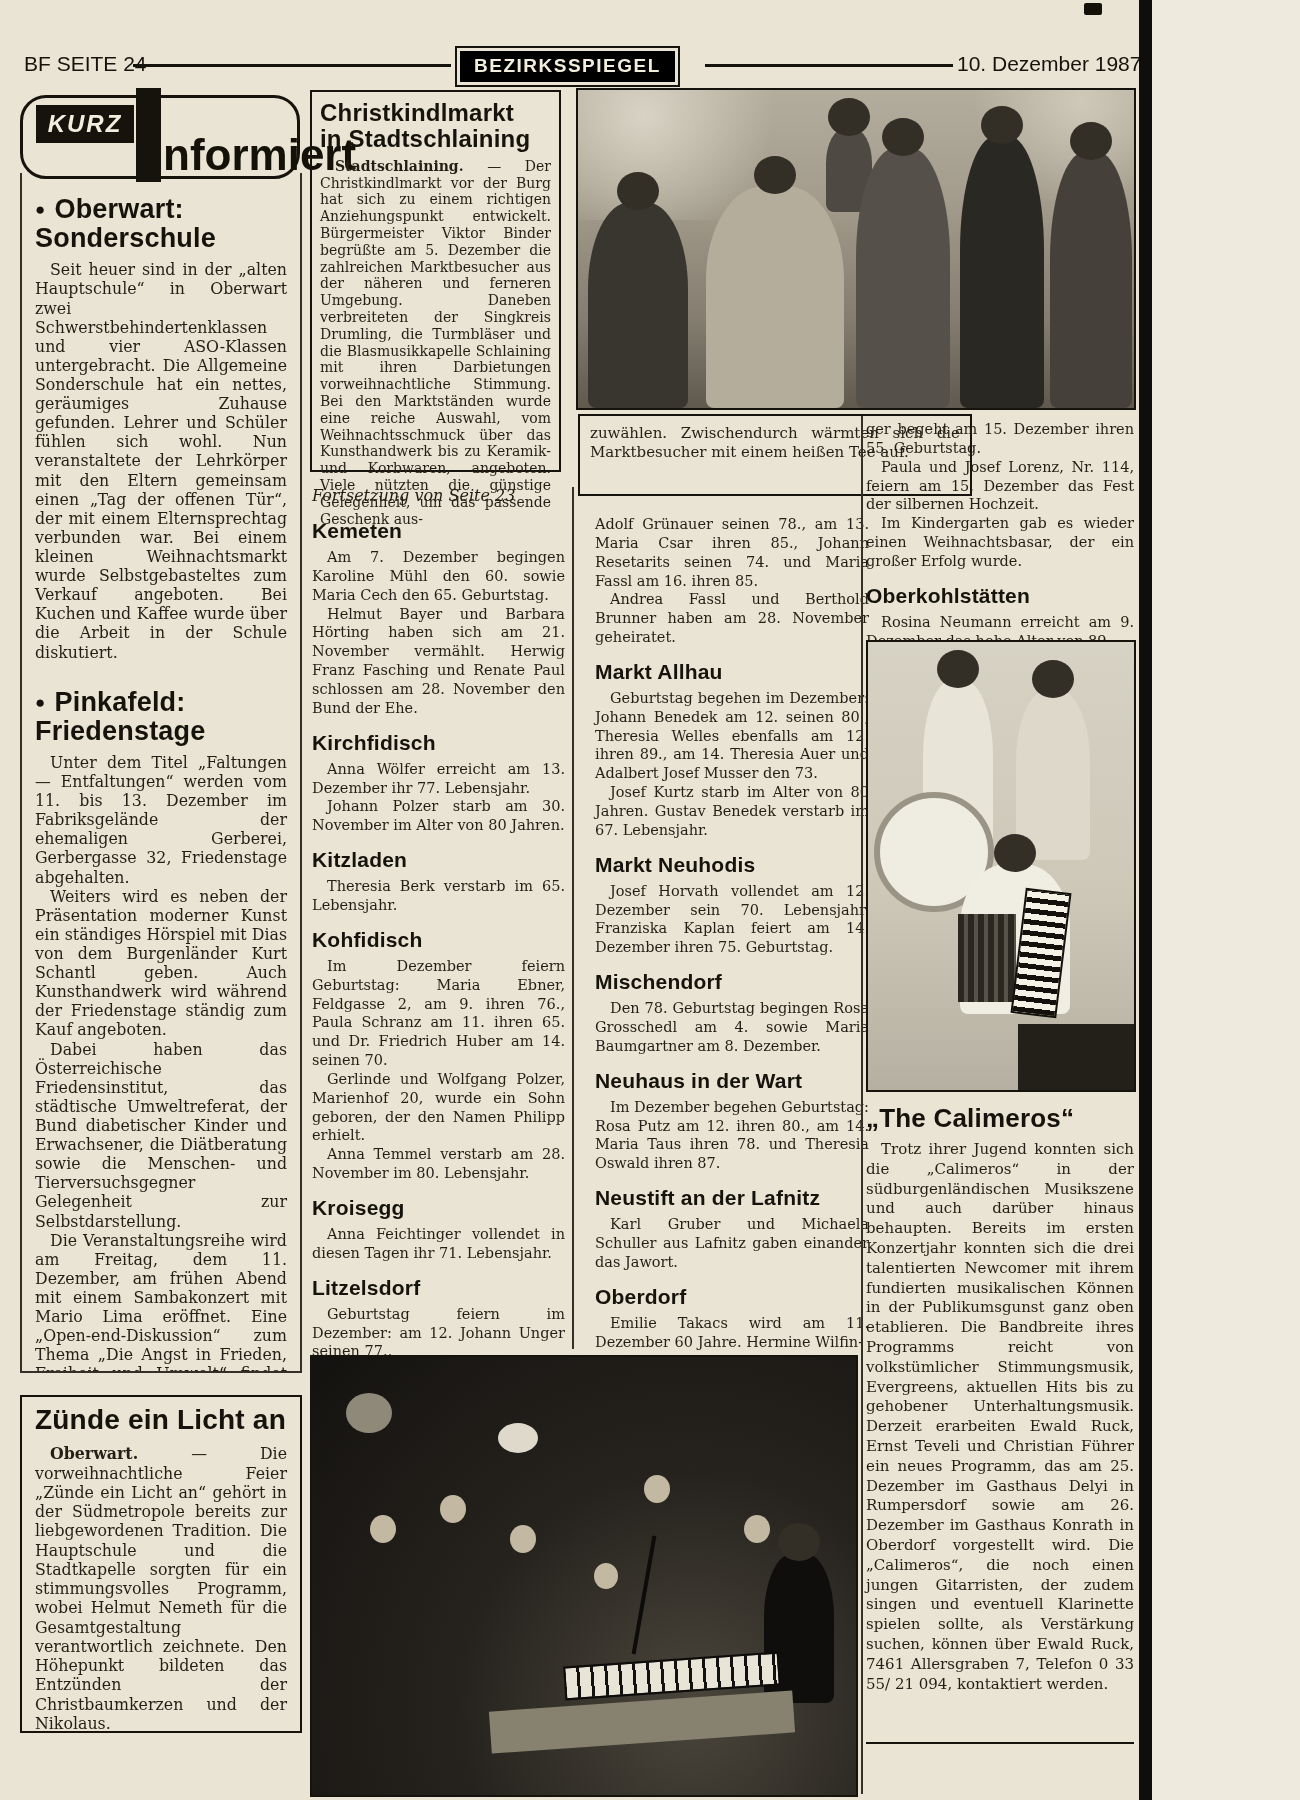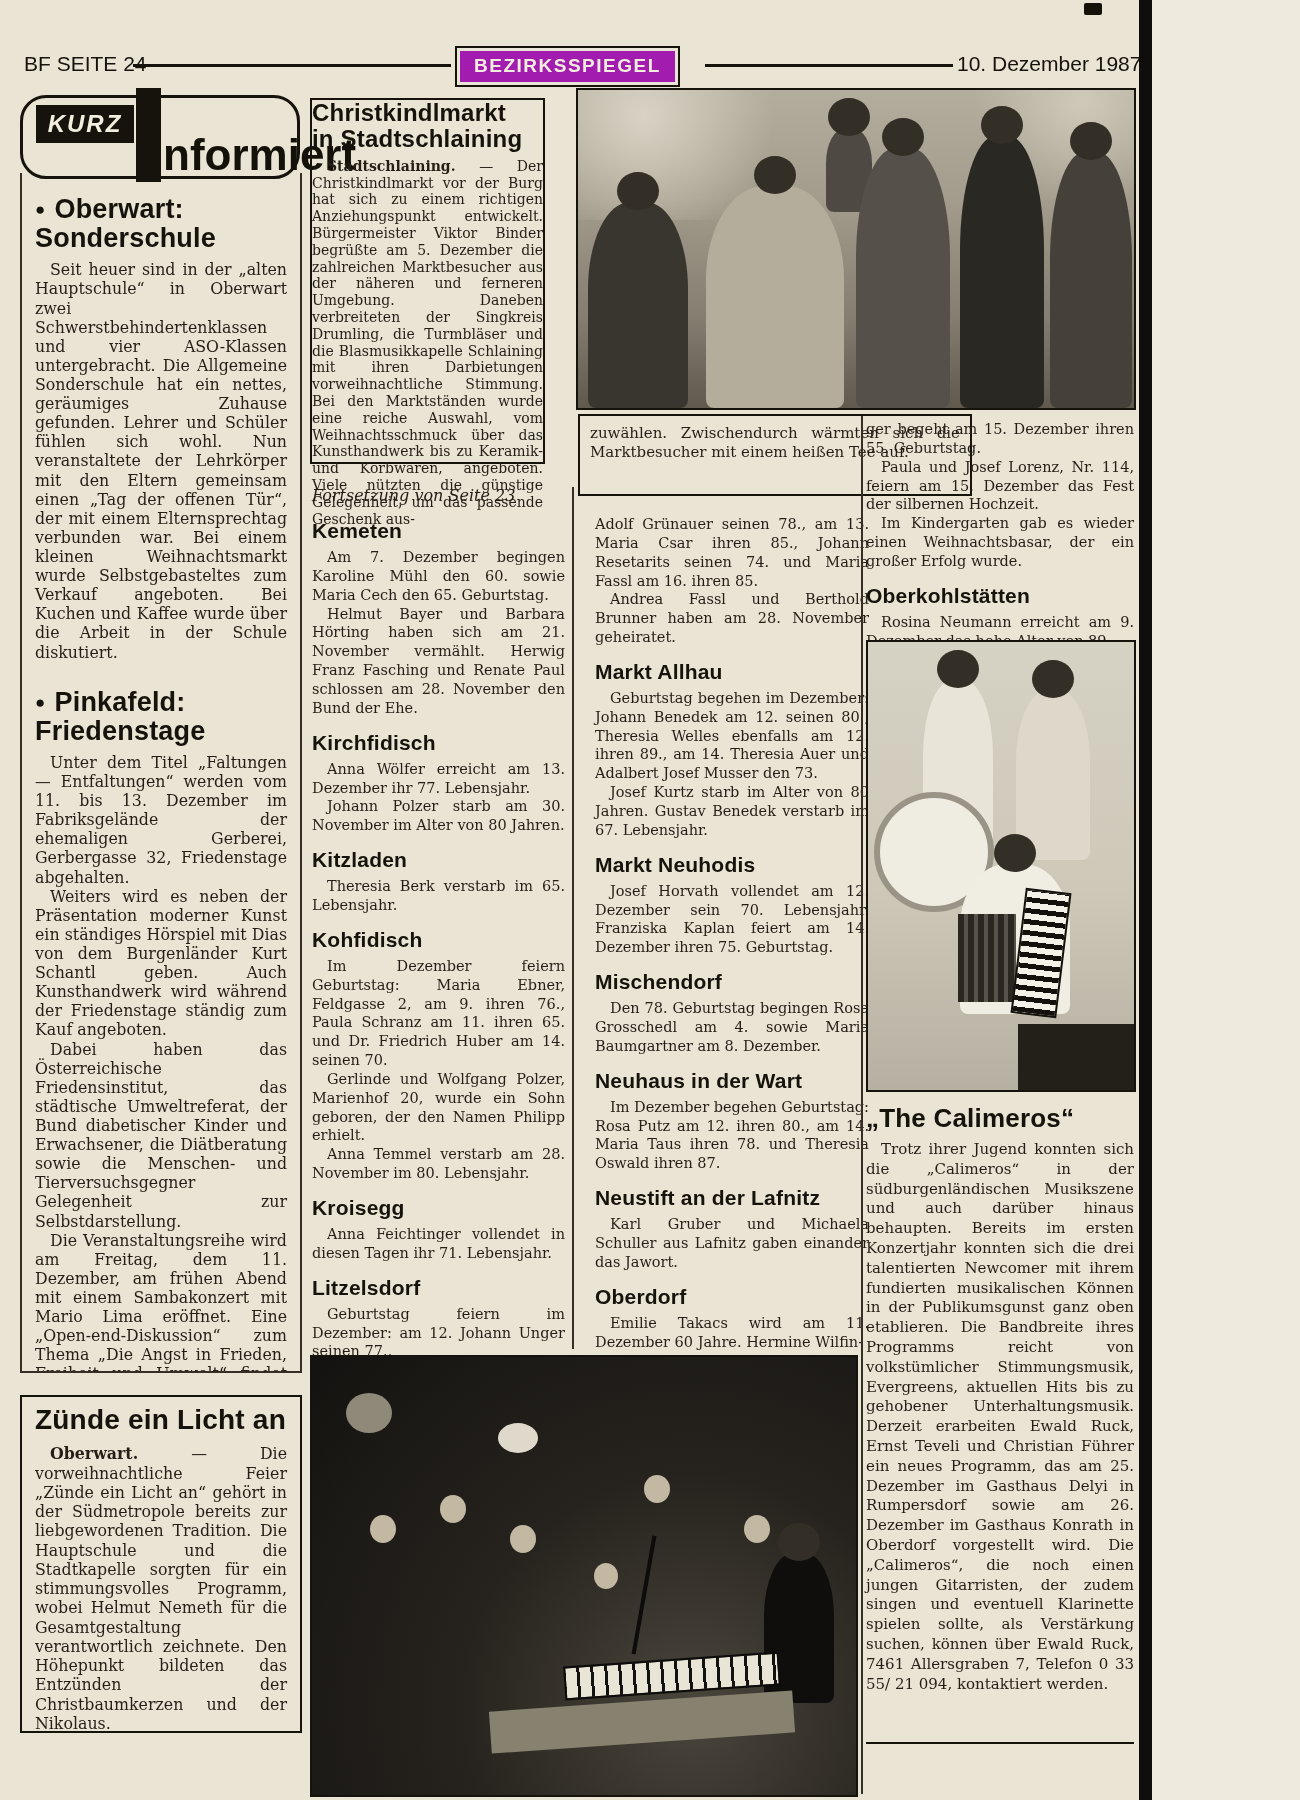--- a/index.html
+++ b/index.html
@@ -16,21 +16,21 @@
   .ind{text-indent:15px;}
   .lead-b{font-weight:700;}
   .italic{font-style:italic;}
   
   .rule-h{background:#16130c;height:3px;}
   .rule-v{background:#353026;width:2px;}
   .boxed{border:2px solid #16130c;}
   
   .hdr-txt{font-family:"Liberation Sans", sans-serif;font-size:21px;color:#16130c;}
   .masthead-outer{border:2px solid #16130c;padding:3px;background:#e9e4d3;}
-  .masthead-inner{background:#a21caf;color:#f2eddd;font-family:"Liberation Sans", sans-serif;
+  .masthead-inner{background:#000000;color:#f2eddd;font-family:"Liberation Sans", sans-serif;
                   font-weight:700;font-size:19px;letter-spacing:1.5px;text-align:center;
                   padding:4px 14px 5px;}
   
   .kurz-box{border:3px solid #16130c;border-radius:26px;}
   .kurz-black{background:#16130c;color:#f2eddd;font-family:"Liberation Sans", sans-serif;
               font-weight:700;font-style:italic;font-size:24px;letter-spacing:2px;
               display:flex;align-items:center;justify-content:center;}
   .informiert{font-family:"Liberation Sans", sans-serif;font-weight:700;font-size:44px;color:#141109;}
   
   .lc-frame{border-left:2px solid #353026;border-right:2px solid #353026;border-bottom:2px solid #353026;
@@ -81,21 +81,21 @@
           <p class="bt ind">Die Veranstaltungsreihe wird am Freitag, dem 11. Dezember, am frühen Abend mit einem Sambakonzert mit Mario Lima eröffnet. Eine „Open-end-Diskussion“ zum Thema „Die Angst in Frieden, Freiheit und Umwelt“ findet am Samstag, dem 12. Dezember, um 19 Uhr statt. Am Sonntag, dem 13. Dezember, ab 14.30 Uhr wird mit einer Lesung von Helmut St. Milletich, einem Harfenkonzert von Volker Kempf sowie einer Lesung von Klaus Hoffer abgeschlossen. Auf einer zweiten Bühne erhalten weniger bekannte Künstler eine Chance, sich zu präsentieren.</p>
         </div>
     </div>
   </div>
 
   <div class="abs boxed" style="left:20px;top:1395px;width:252px;height:318px;padding:8px 13px;">
     <h2 class="bighead" style="font-size:28px;">Zünde ein Licht an</h2>
     <p class="bt ind" style="font-size:15.8px;line-height:1.22;margin-top:9px;"><span class="lead-b">Oberwart.</span><span> — Die vorweihnachtliche Feier „Zünde ein Licht an“ gehört in der Südmetropole bereits zur liebgewordenen Tradition. Die Hauptschule und die Stadtkapelle sorgten für ein stimmungsvolles Programm, wobei Helmut Nemeth für die Gesamtgestaltung verantwortlich zeichnete. Den Höhepunkt bildeten das Entzünden der Christbaumkerzen und der Nikolaus.</span></p>
   </div>
 
-  <div class="abs boxed" style="left:310px;top:98px;width:231px;height:362px;padding:0;">
+  <div class="abs boxed" style="left:310px;top:90px;width:231px;height:362px;padding:8px;">
     <h2 class="bighead" style="font-size:24px;">Christkindlmarkt</h2>
     <h2 class="bighead" style="font-size:24px;">in Stadtschlaining</h2>
     <p class="bt ind" style="font-size:14px;line-height:1.2;margin-top:6px;"><span class="lead-b">Stadtschlaining.</span><span> — Der Christkindlmarkt vor der Burg hat sich zu einem richtigen Anziehungspunkt entwickelt. Bürgermeister Viktor Binder begrüßte am 5. Dezember die zahlreichen Marktbesucher aus der näheren und ferneren Umgebung. Daneben verbreiteten der Singkreis Drumling, die Turmbläser und die Blasmusikkapelle Schlaining mit ihren Darbietungen vorweihnachtliche Stimmung. Bei den Marktständen wurde eine reiche Auswahl, vom Weihnachtsschmuck über das Kunsthandwerk bis zu Keramik- und Korbwaren, angeboten. Viele nützten die günstige Gelegenheit, um das passende Geschenk aus-</span></p>
   </div>
 
   <div class="abs photo" style="left:576px;top:88px;width:556px;height:318px;background:linear-gradient(180deg,#b3ad9e 0%,#a39c8c 35%,#847d70 72%,#5f594e 100%);">
     <div class="abs" style="left:0;top:0;width:220px;height:130px;background:radial-gradient(circle at 30% 20%,#d8d3c4 0%,rgba(216,211,196,0) 70%);"></div>
     <div class="abs" style="left:370px;top:0;width:190px;height:110px;background:radial-gradient(circle at 70% 10%,#cfc9ba 0%,rgba(207,201,186,0) 65%);"></div>
     <div class="fig" style="left:10px;top:112px;width:100px;height:206px;background:#39362f;"></div>
     <div class="fig" style="left:128px;top:96px;width:138px;height:222px;background:#b4ad9b;"></div>

